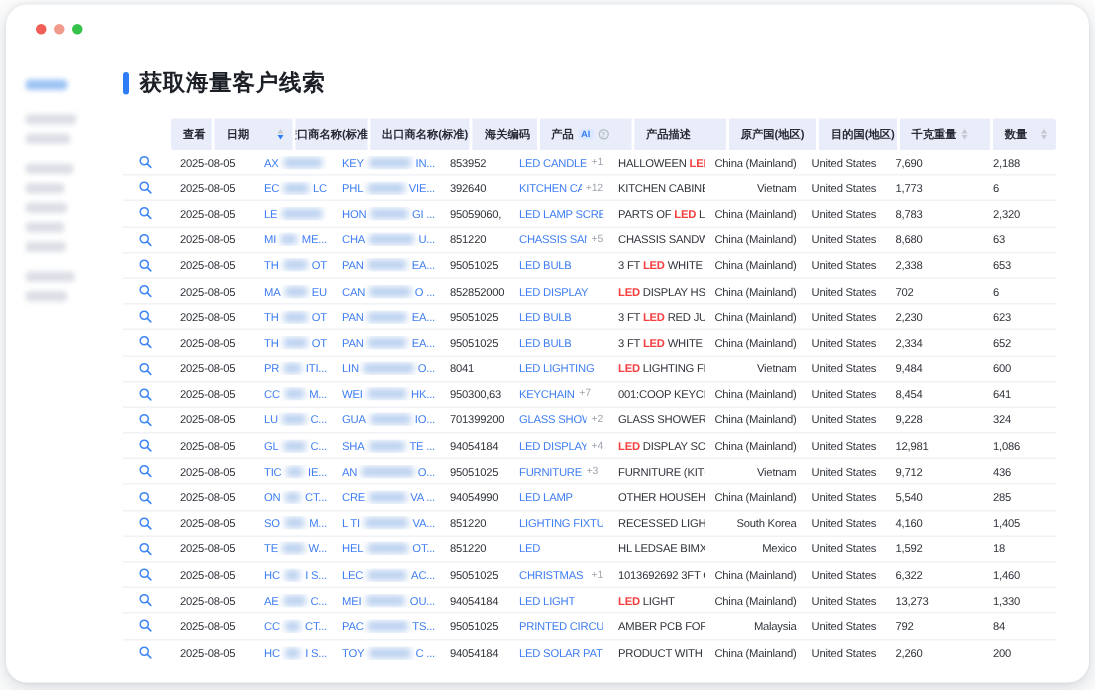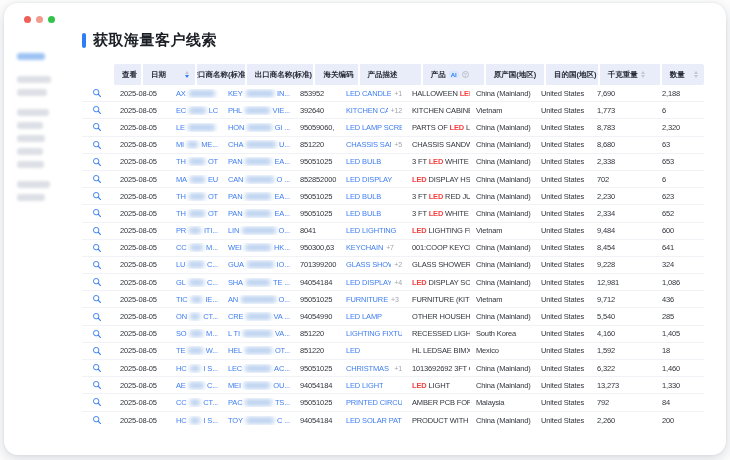--- a/index.html
+++ b/index.html
@@ -19,40 +19,40 @@
   .side-item:nth-child(3){ width:30px; margin-bottom:13px; }
   .side-item:nth-child(4){ width:32px; }
   .side-item:nth-child(5){ width:26px; }
   .side-item:nth-child(6){ width:28px; }
   .side-item:nth-child(7){ width:26px; }
   .side-item:nth-child(8){ width:27px; margin-bottom:13px; }
   .side-item:nth-child(9){ width:33px; }
   .side-item:nth-child(10){ width:28px; }
   
   .main { position:absolute; left:78px; top:0; width:626px; }
-  .title-row { margin-top:28px; display:flex; align-items:center; height:18px; }
+  .title-row { margin-top:43px; display:flex; align-items:center; height:18px; }
   .accent { width:4px; height:15px; border-radius:2px; background:#2e7cf6; margin-right:7px; }
   .page-title { font-size:15px; font-weight:bold; color:#1c2026; letter-spacing:.5px; }
   
   .table { margin-top:15px; width:622px; font-size:7.5px; color:#30343b; }
   .thead { display:flex; height:21px;padding-left:32px; }
   .th { background:#e9edfa; border-right:2px solid #fff; display:flex; align-items:center;
         padding:0 4px 0 8px; font-weight:bold; font-size:7.5px; color:#262b36; overflow:hidden; white-space:nowrap; }
   .th:first-child { border-radius:2px 0 0 2px; }
   .th:last-child { border-right:none; border-radius:0 2px 2px 0; }
   .tbody { }
   .tr { display:flex; height:17.2px; align-items:center; border-bottom:1px solid #f1f2f6; }
   .tr:last-child { border-bottom:none; }
   .td { padding:0 2px 0 8px; white-space:nowrap; overflow:hidden; letter-spacing:-.15px; }
   
   .w-view{width:30px;} .w-date{width:56px;} .w-imp{width:52px;justify-content:center;} .w-exp{width:72px;}
   .w-hs{width:46px;} .w-prod{width:66px;} .w-desc{width:66px;} .w-orig{width:63px;}
   .w-dest{width:56px;} .w-wt{width:65px;} .w-qty{width:44px;}
   .td.w-view { display:flex; justify-content:center; padding:0; }
-  .td.w-orig { padding-left:6px; }
+  .td.w-orig { padding-left:6px;text-align:right; }
   
   .sorter { display:inline-flex; flex-direction:column; margin-left:3px; gap:1px; flex:none; }
   .sorter.right { margin-left:auto; margin-right:2px; }
   .car { width:0; height:0; border-left:2.5px solid transparent; border-right:2.5px solid transparent; }
   .car.up { border-bottom:3px solid #c2c7d2; }
   .car.dn { border-top:3px solid #c2c7d2; }
   .car.active.dn { border-top-color:#2e7cf6; }
   
   .ai-badge { background:#dbe7ff; color:#2e7cf6; font-size:6px; font-weight:bold; border-radius:2px;
               padding:.5px 2px; margin-left:3px; flex:none; }
@@ -121,27 +121,27 @@
         <div class="th w-exp">
           <span>出口商名称(标准)</span>
           <span class="sorter">
               <i class="car up"></i>
               <i class="car dn"></i>
             </span>
         </div>
         <div class="th w-hs">
           <span>海关编码</span>
         </div>
-        <div class="th w-desc">
-          <span>产品描述</span>
-        </div>
         <div class="th w-prod">
           <span>产品</span>
           <span class="ai-badge">AI</span>
           <span class="info-icon">?</span>
+        </div>
+        <div class="th w-desc">
+          <span>产品描述</span>
         </div>
         <div class="th w-orig">
           <span>原产国(地区)</span>
         </div>
         <div class="th w-dest">
           <span>目的国(地区)</span>
         </div>
         <div class="th w-wt">
           <span>千克重量</span>
           <span class="sorter">

